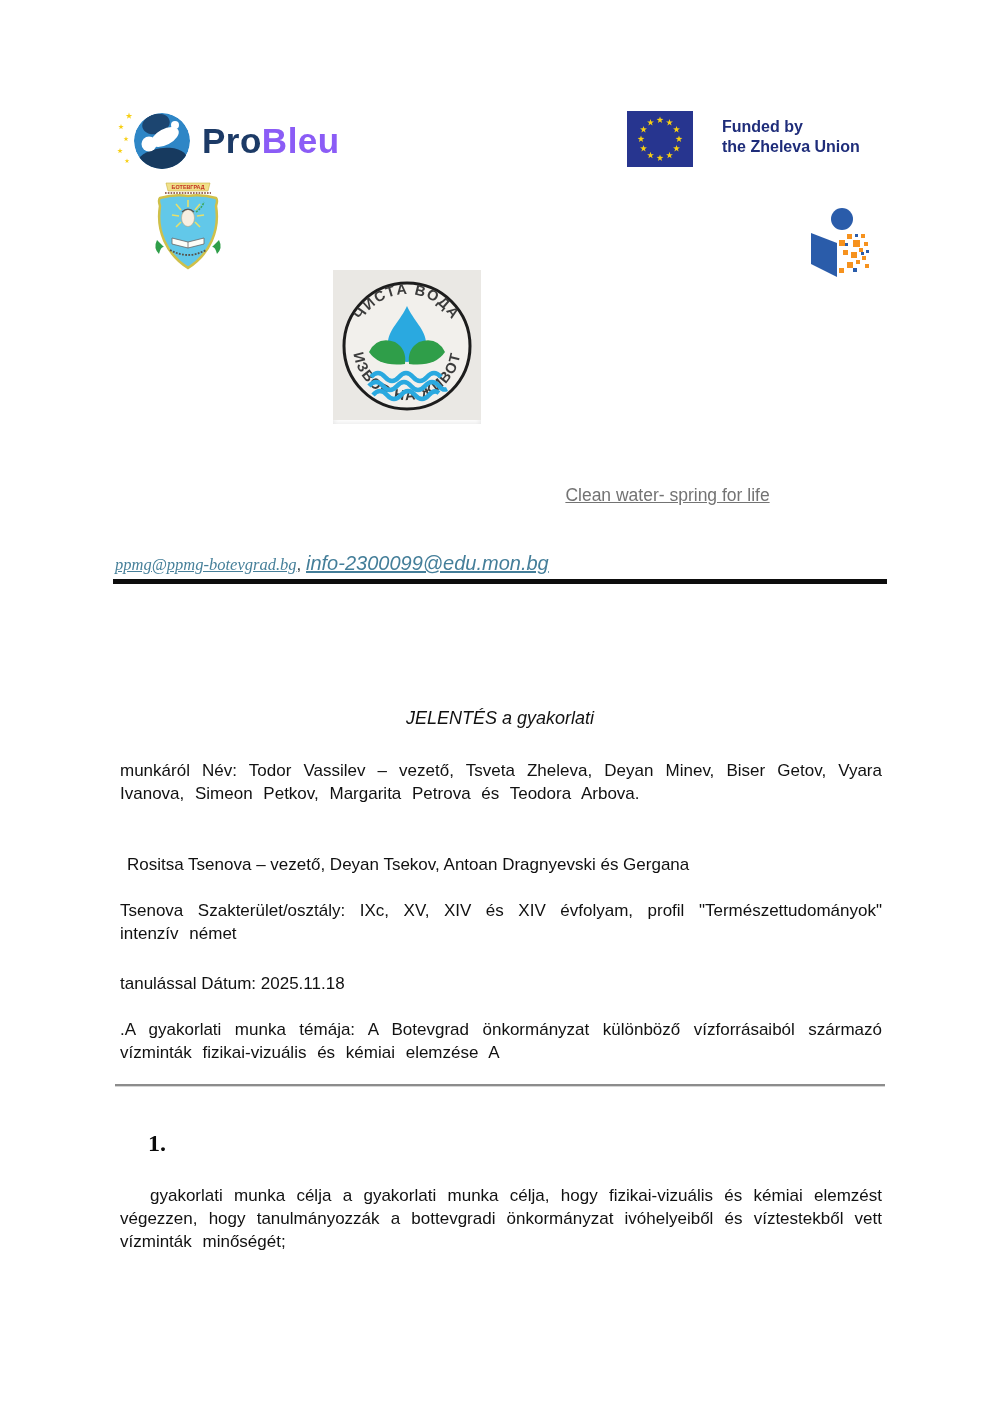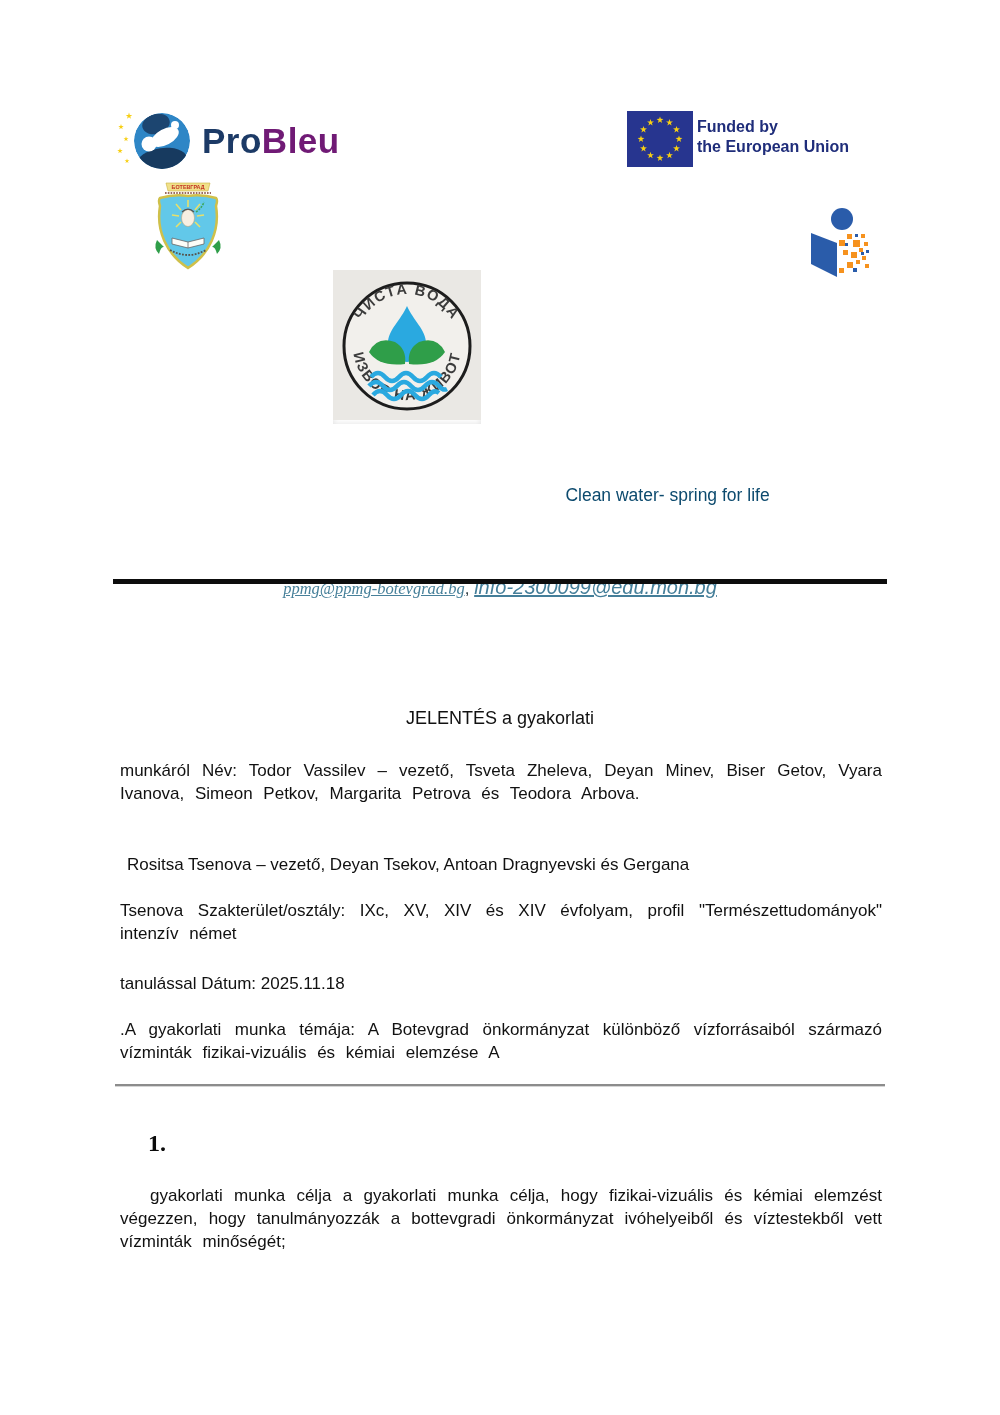--- a/index.html
+++ b/index.html
@@ -14,62 +14,62 @@
     overflow: hidden;
   }
 
   
   .probleu {
     position: absolute; left: 116px; top: 110px;
     display: flex; align-items: center;
   }
   .pb-word { margin-left: 8px; font-weight: bold; font-size: 35px; letter-spacing: 0.5px; }
   .pb-pro  { color: #1c3a66; margin-top: 45px; }
-  .pb-bleu { color: #701a75; }
+  .pb-bleu { color: #8b5cf6; }
 
   .eu { position: absolute; left: 627px; top: 111px; display: flex; }
   .eu-text {
-    margin-left: 4px; margin-top: 6px;
+    margin-left: 29px; margin-top: 6px;
     font-weight: bold; font-size: 16px; line-height: 20px; color: #1f2d7a;
   }
 
   .crest   { position: absolute; left: 151px; top: 182px; }
   .digital { position: absolute; left: 806px; top: 206px; }
   .water   {
     position: absolute; left: 333px; top: 270px;
     box-shadow: inset 0 0 6px rgba(0,0,0,0.12);
   }
 
   
   .project {
     position: absolute; left: 425px; top: 483px; width: 485px;
-    text-align: center; font-size: 17.5px; line-height: 24px; color: #0c4a6e;
+    text-align: center; font-size: 17.5px; line-height: 24px; color: #737373; text-decoration: underline;
   }
   .emails {
-    position: absolute; left: 115px; top: 574px; width: 770px;
-    text-align: center; line-height: 26px; white-space: nowrap;
+    position: absolute; left: 115px; top: 550px; width: 770px;
+    line-height: 26px; white-space: nowrap;
   }
   .email1 {
     font-family: "Liberation Serif", serif; font-style: italic;
     font-size: 16.5px; color: #47809a; text-decoration: underline; cursor: pointer;
   }
   .email-sep { font-size: 17px; color: #2e3a40; }
   .email2 {
     font-style: italic; font-size: 20px; color: #447e99;
     text-decoration: underline; cursor: pointer;
   }
   .black-rule {
     position: absolute; left: 113px; top: 579px; width: 774px; height: 5px;
     background: #0d0d0d;
   }
 
   
   .doc-title {
     position: absolute; left: 115px; top: 708px; width: 770px;
-    font-size: 18px; font-weight: normal; text-align: center; color: #111;
+    font-size: 18px; font-weight: normal; text-align: center; color: #111; font-style: italic;
   }
   .para {
     position: absolute; left: 120px; width: 762px;
     font-size: 17px; line-height: 23px; color: #111;
   }
   .just { text-align: justify; word-spacing: 6px; }
   .p1 { top: 759px; }
   .p2 { top: 853px; padding-left: 7px; }
   .p3 { top: 899px; }
   .p4 { top: 972px; }
@@ -132,21 +132,21 @@
         <use href="#st-eu" transform="translate(33,47)"></use>
         <use href="#st-eu" transform="translate(23.5,44.4)"></use>
         <use href="#st-eu" transform="translate(16.5,37.5)"></use>
         <use href="#st-eu" transform="translate(14,28)"></use>
         <use href="#st-eu" transform="translate(16.5,18.5)"></use>
         <use href="#st-eu" transform="translate(23.5,11.6)"></use>
       </g>
     </svg>
     <div class="eu-text">
       <div>Funded by</div>
-      <div>the European Union</div>
+      <div>the Zheleva Union</div>
     </div>
   </div>
 
   <div class="crest">
     <svg width="74" height="92" viewBox="0 0 74 92">
       <path d="M15,1 H59 L57,9 H17 Z" fill="#f0e08a" stroke="#c9b23c" stroke-width="0.6"></path>
       <text x="37" y="7.4" font-size="5.4" font-weight="bold" fill="#c23222" text-anchor="middle" font-family="Liberation Sans, sans-serif">БОТЕВГРАД</text>
       <path d="M14,11 H60" stroke="#7a3b2a" stroke-width="1.4" stroke-dasharray="1.6 1.2" fill="none"></path>
       <path d="M17,14 H57" stroke="#3d6e3a" stroke-width="1.2" stroke-dasharray="1.4 1.1" fill="none"></path>
       <path d="M6,58 q-4,8 2,14 q2,-8 5,-7 Z" fill="#2f9e49"></path>

